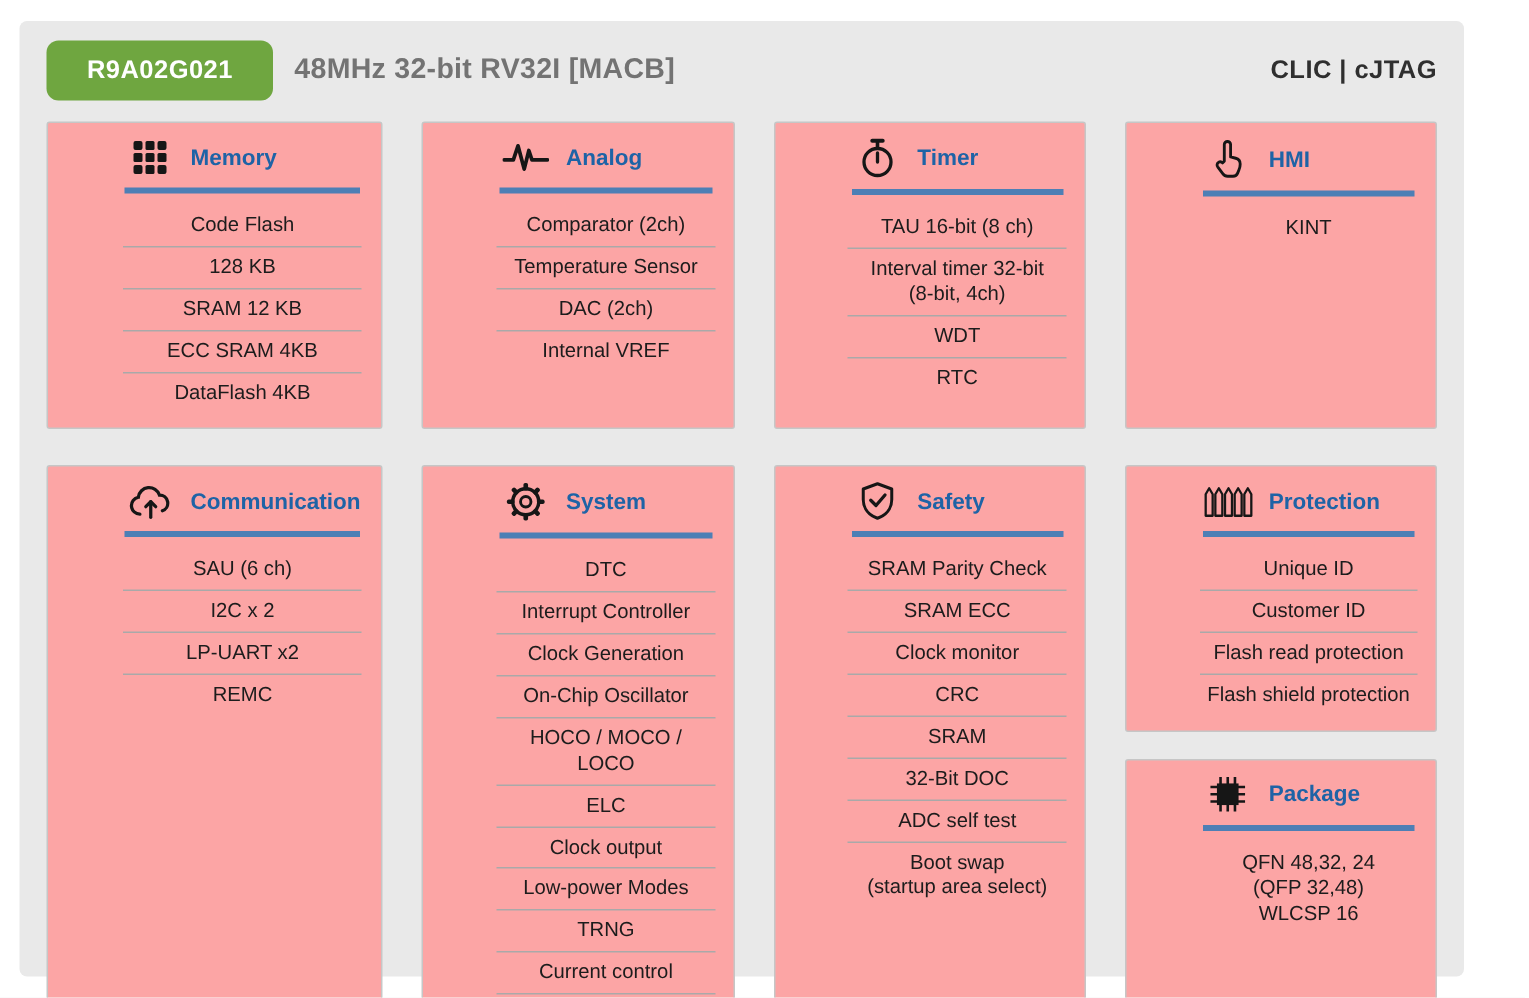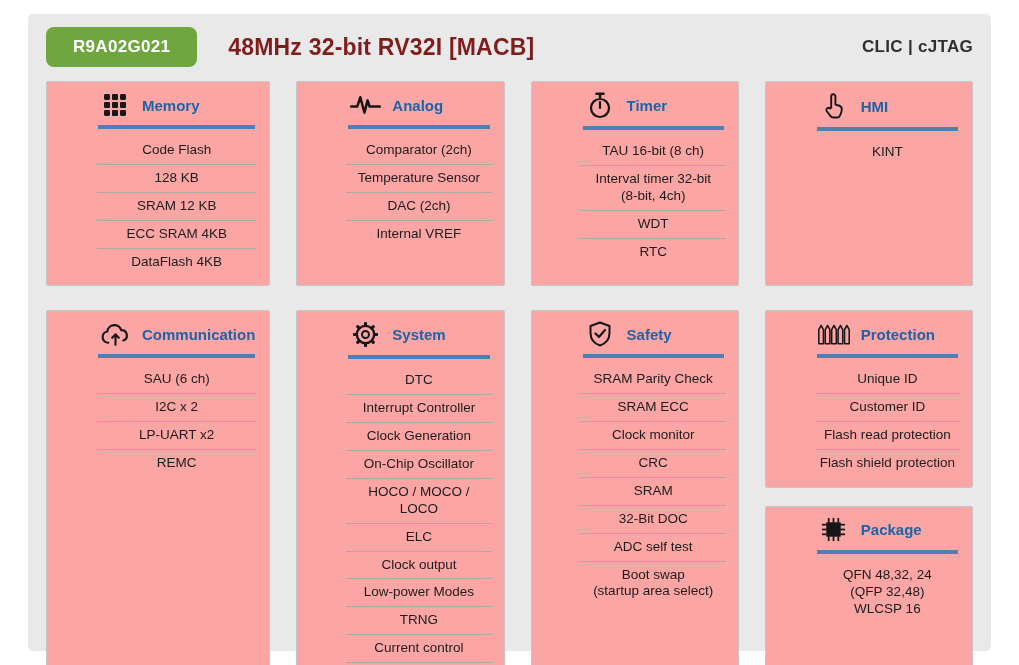--- a/index.html
+++ b/index.html
@@ -1,30 +1,30 @@
 <!DOCTYPE html>
 <html><head>
 <meta charset="utf-8">
 <style>
   * { box-sizing: border-box; margin: 0; padding: 0; }
   body { font-family: "Liberation Sans", sans-serif; background: #ffffff; }
   .screen {
     position: relative; width: 1019px; height: 665px; background: #ffffff; overflow: hidden;
   }
   .board {
-    position: absolute; left: 28px; top: 14px; width: 963px; height: 637px;
+    position: absolute; left: 13px; top: 14px; width: 963px; height: 637px;
     background: #e9e9e9; border-radius: 5px;
   }
   
   .hdr { display: flex; align-items: center; padding: 13px 18px 4px 18px; }
   .badge {
     background: #6fa640; color: #ffffff; font-weight: bold; font-size: 17px;
     padding: 10px 27px; border-radius: 8px; letter-spacing: .3px;
   }
-  .title { font-size: 23px; font-weight: bold; color: #7f1d1d; margin-left: 31px; letter-spacing: .2px; }
+  .title { font-size: 19px; font-weight: bold; color: #737373; margin-left: 14px; letter-spacing: .2px; }
   .hdr-right { margin-left: auto; font-weight: bold; font-size: 17px; color: #2f2f2f; letter-spacing: .3px; }
 
   
   .grid {
     display: grid; grid-template-columns: repeat(4, 1fr);
     column-gap: 26px; row-gap: 24px; padding: 10px 18px 18px 18px; align-items: stretch;
   }
   .card {
     background: #fca5a5; border: 1px solid #c6c6c6; border-radius: 2px;
     display: flex; flex-direction: column; padding-left: 37px;

